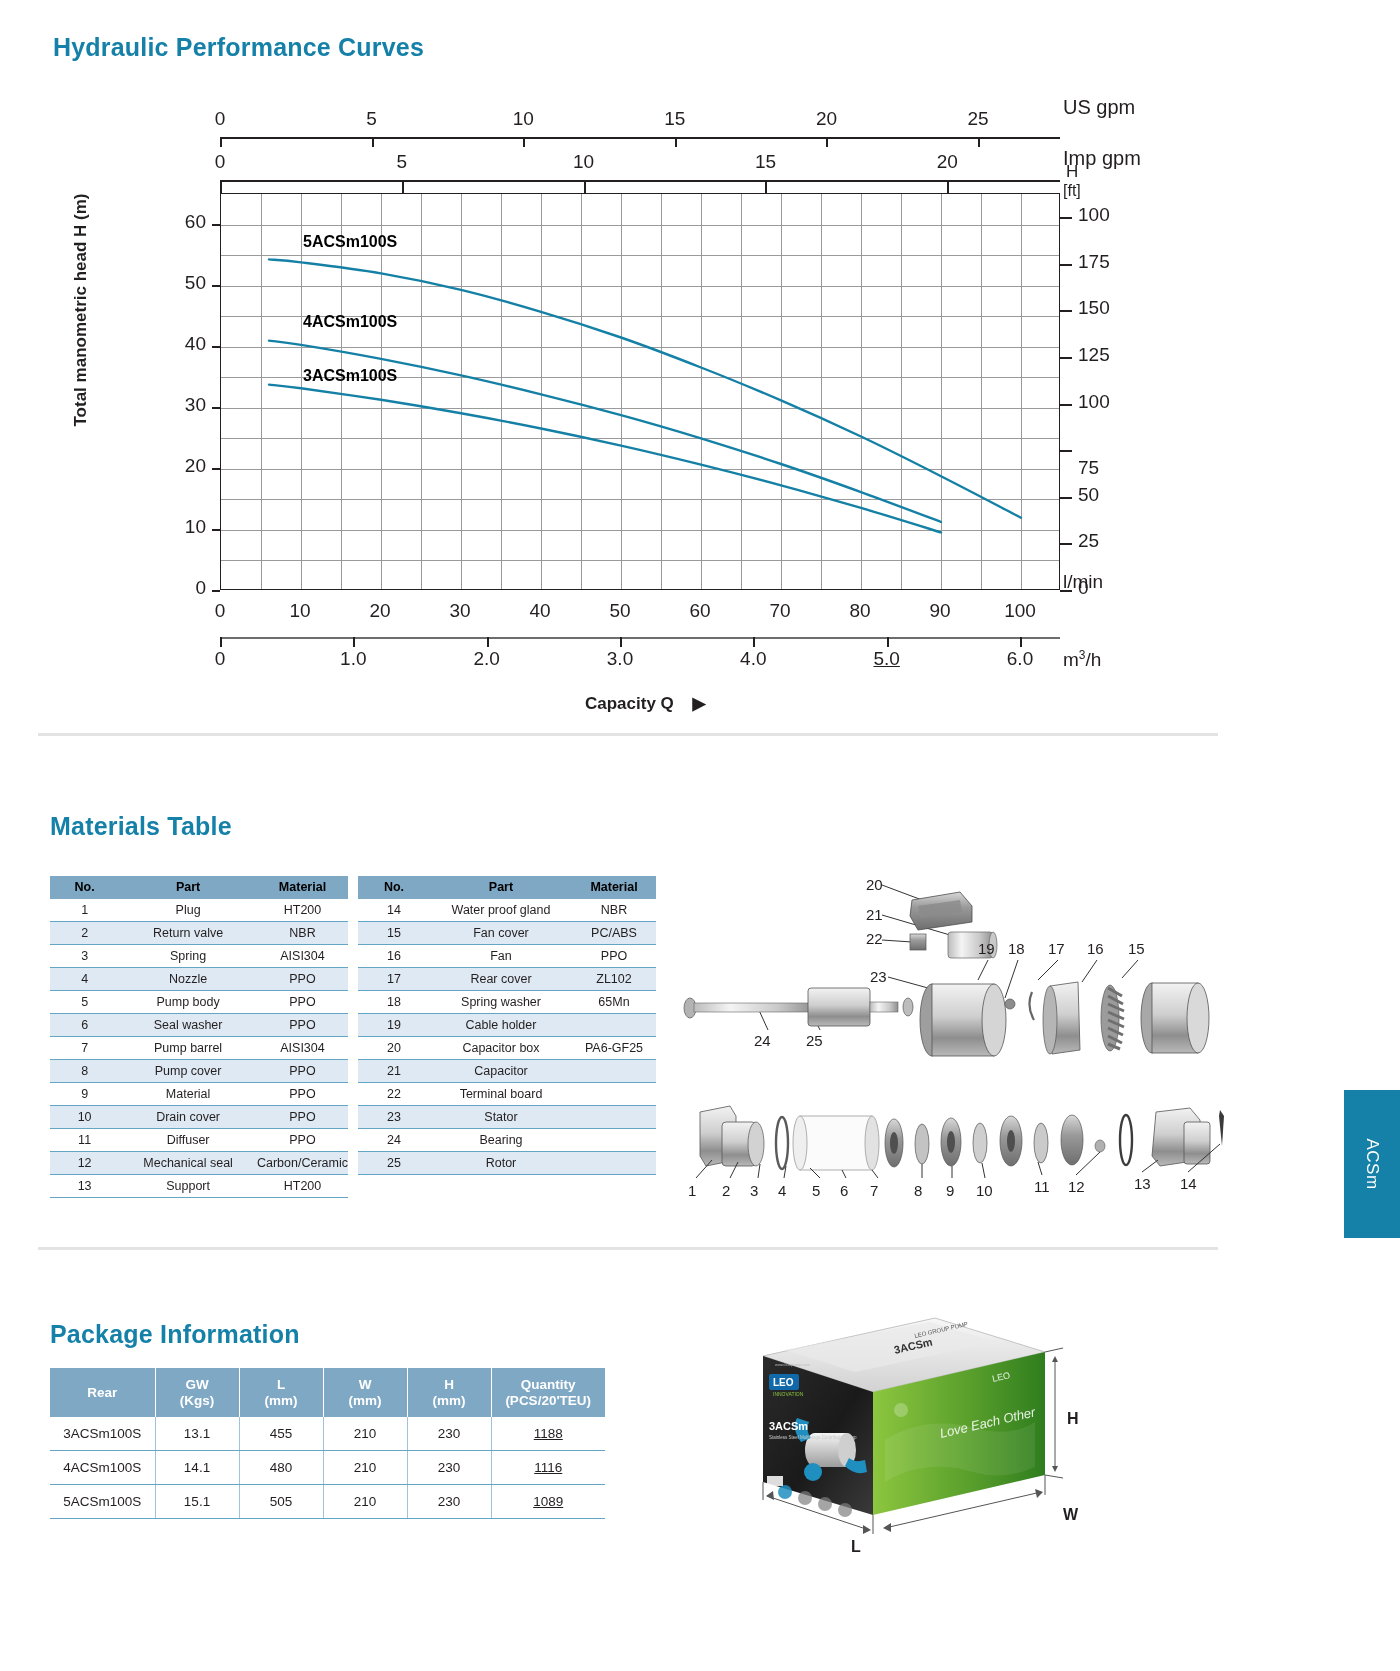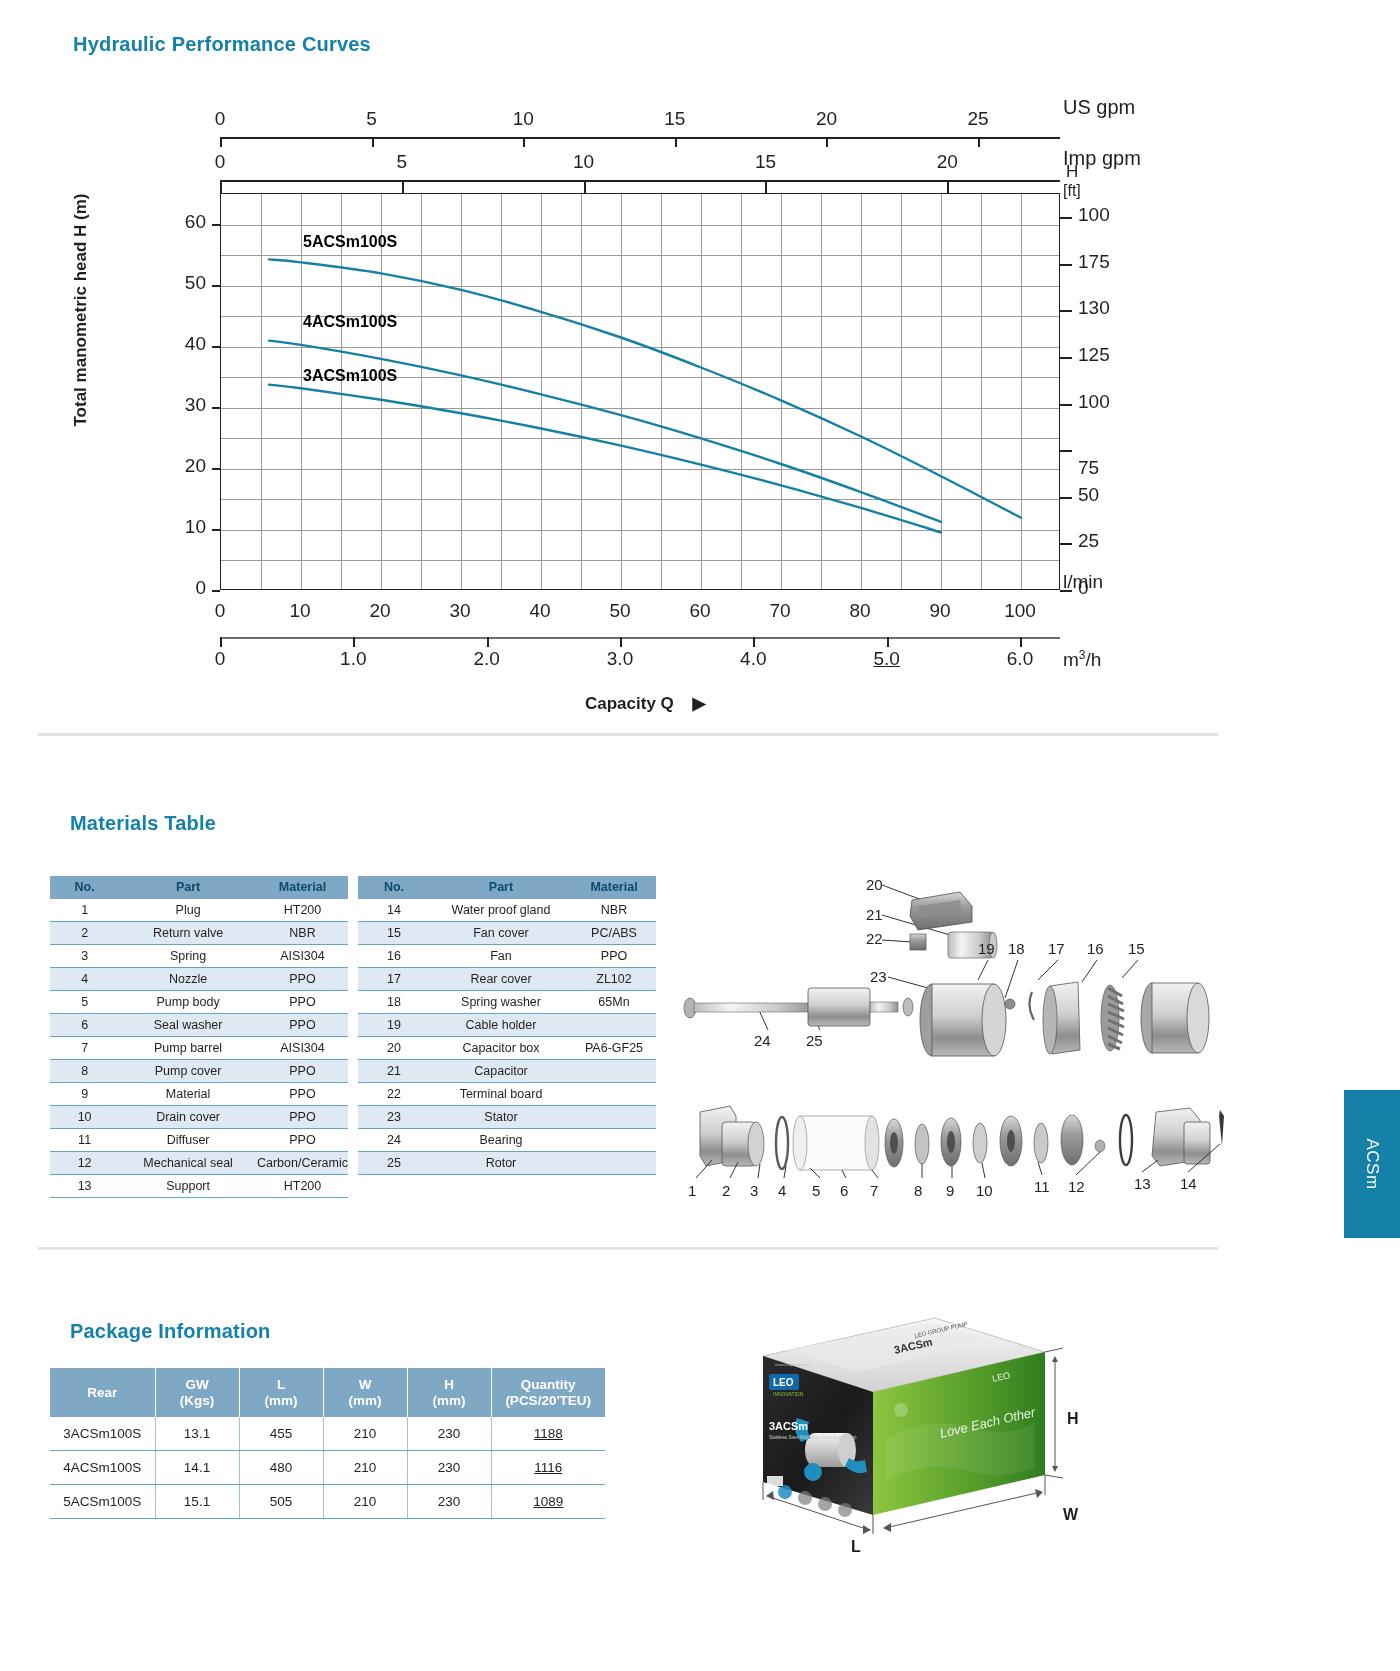--- a/index.html
+++ b/index.html
@@ -9,24 +9,23 @@
     background:#ffffff;
     font-family:"Liberation Sans", sans-serif;
     color:#231f20;
     position:relative;
     overflow:hidden;
   }
 
   
   .sec-title {
     color:#1581a8;
-    font-size:20px;
+    font-size:25px;
     font-weight:bold;
     letter-spacing:0.2px;
-    margin-left:20px;
   }
   #hpc-title { position:absolute; left:53px; top:33px; }
   #mt-title  { position:absolute; left:50px; top:812px; }
   #pi-title  { position:absolute; left:50px; top:1320px; }
 
   .divider {
     position:absolute;
     height:3px;
     background:#e3e3e3;
     left:38px;
@@ -99,21 +98,21 @@
   .mat-table {
     position:absolute;
     font-size:12.5px;
     width:298px;
   }
   #mat-table-1 { left:50px; top:876px; }
   #mat-table-2 { left:358px; top:876px; }
 
   .mat-table th {
     background:#7fa8c5;
-    color:#0c4a6e;
+    color:#000000;
     font-weight:bold;
     font-size:12.5px;
     padding:4px 0 5px 0;
     border:none;
     text-align:center;
     margin-top:19px;
   }
   .mat-table td {
     text-align:center;
     padding:4px 0 4px 0;
@@ -314,21 +313,21 @@
     <div class="ax-lbl" style="left: 1078px; top: 530.404px;">25</div>
     <div class="tick" style="left: 1060px; top: 496.808px; height: 2px; width: 12px;"></div>
     <div class="ax-lbl" style="left: 1078px; top: 483.808px;">50</div>
     <div class="tick" style="left: 1060px; top: 450.211px; height: 2px; width: 12px;"></div>
     <div class="ax-lbl" style="left: 1078px; top: 457px;">75</div>
     <div class="tick" style="left: 1060px; top: 403.615px; height: 2px; width: 12px;"></div>
     <div class="ax-lbl" style="left: 1078px; top: 390.615px;">100</div>
     <div class="tick" style="left: 1060px; top: 357.019px; height: 2px; width: 12px;"></div>
     <div class="ax-lbl" style="left: 1078px; top: 344.019px;">125</div>
     <div class="tick" style="left: 1060px; top: 310.423px; height: 2px; width: 12px;"></div>
-    <div class="ax-lbl" style="left: 1078px; top: 297.423px;">130</div>
+    <div class="ax-lbl" style="left: 1078px; top: 297.423px;">150</div>
     <div class="tick" style="left: 1060px; top: 263.826px; height: 2px; width: 12px;"></div>
     <div class="ax-lbl" style="left: 1078px; top: 250.826px;">175</div>
     <div class="tick" style="left: 1060px; top: 217.23px; height: 2px; width: 12px;"></div>
     <div class="ax-lbl" style="left: 1078px; top: 204.23px;">100</div>
     <div class="ax-lbl" style="left: 220px; top: 600px; transform: translateX(-50%);">0</div>
     <div class="ax-lbl" style="left: 300px; top: 600px; transform: translateX(-50%);">10</div>
     <div class="ax-lbl" style="left: 380px; top: 600px; transform: translateX(-50%);">20</div>
     <div class="ax-lbl" style="left: 460px; top: 600px; transform: translateX(-50%);">30</div>
     <div class="ax-lbl" style="left: 540px; top: 600px; transform: translateX(-50%);">40</div>
     <div class="ax-lbl" style="left: 620px; top: 600px; transform: translateX(-50%);">50</div>

